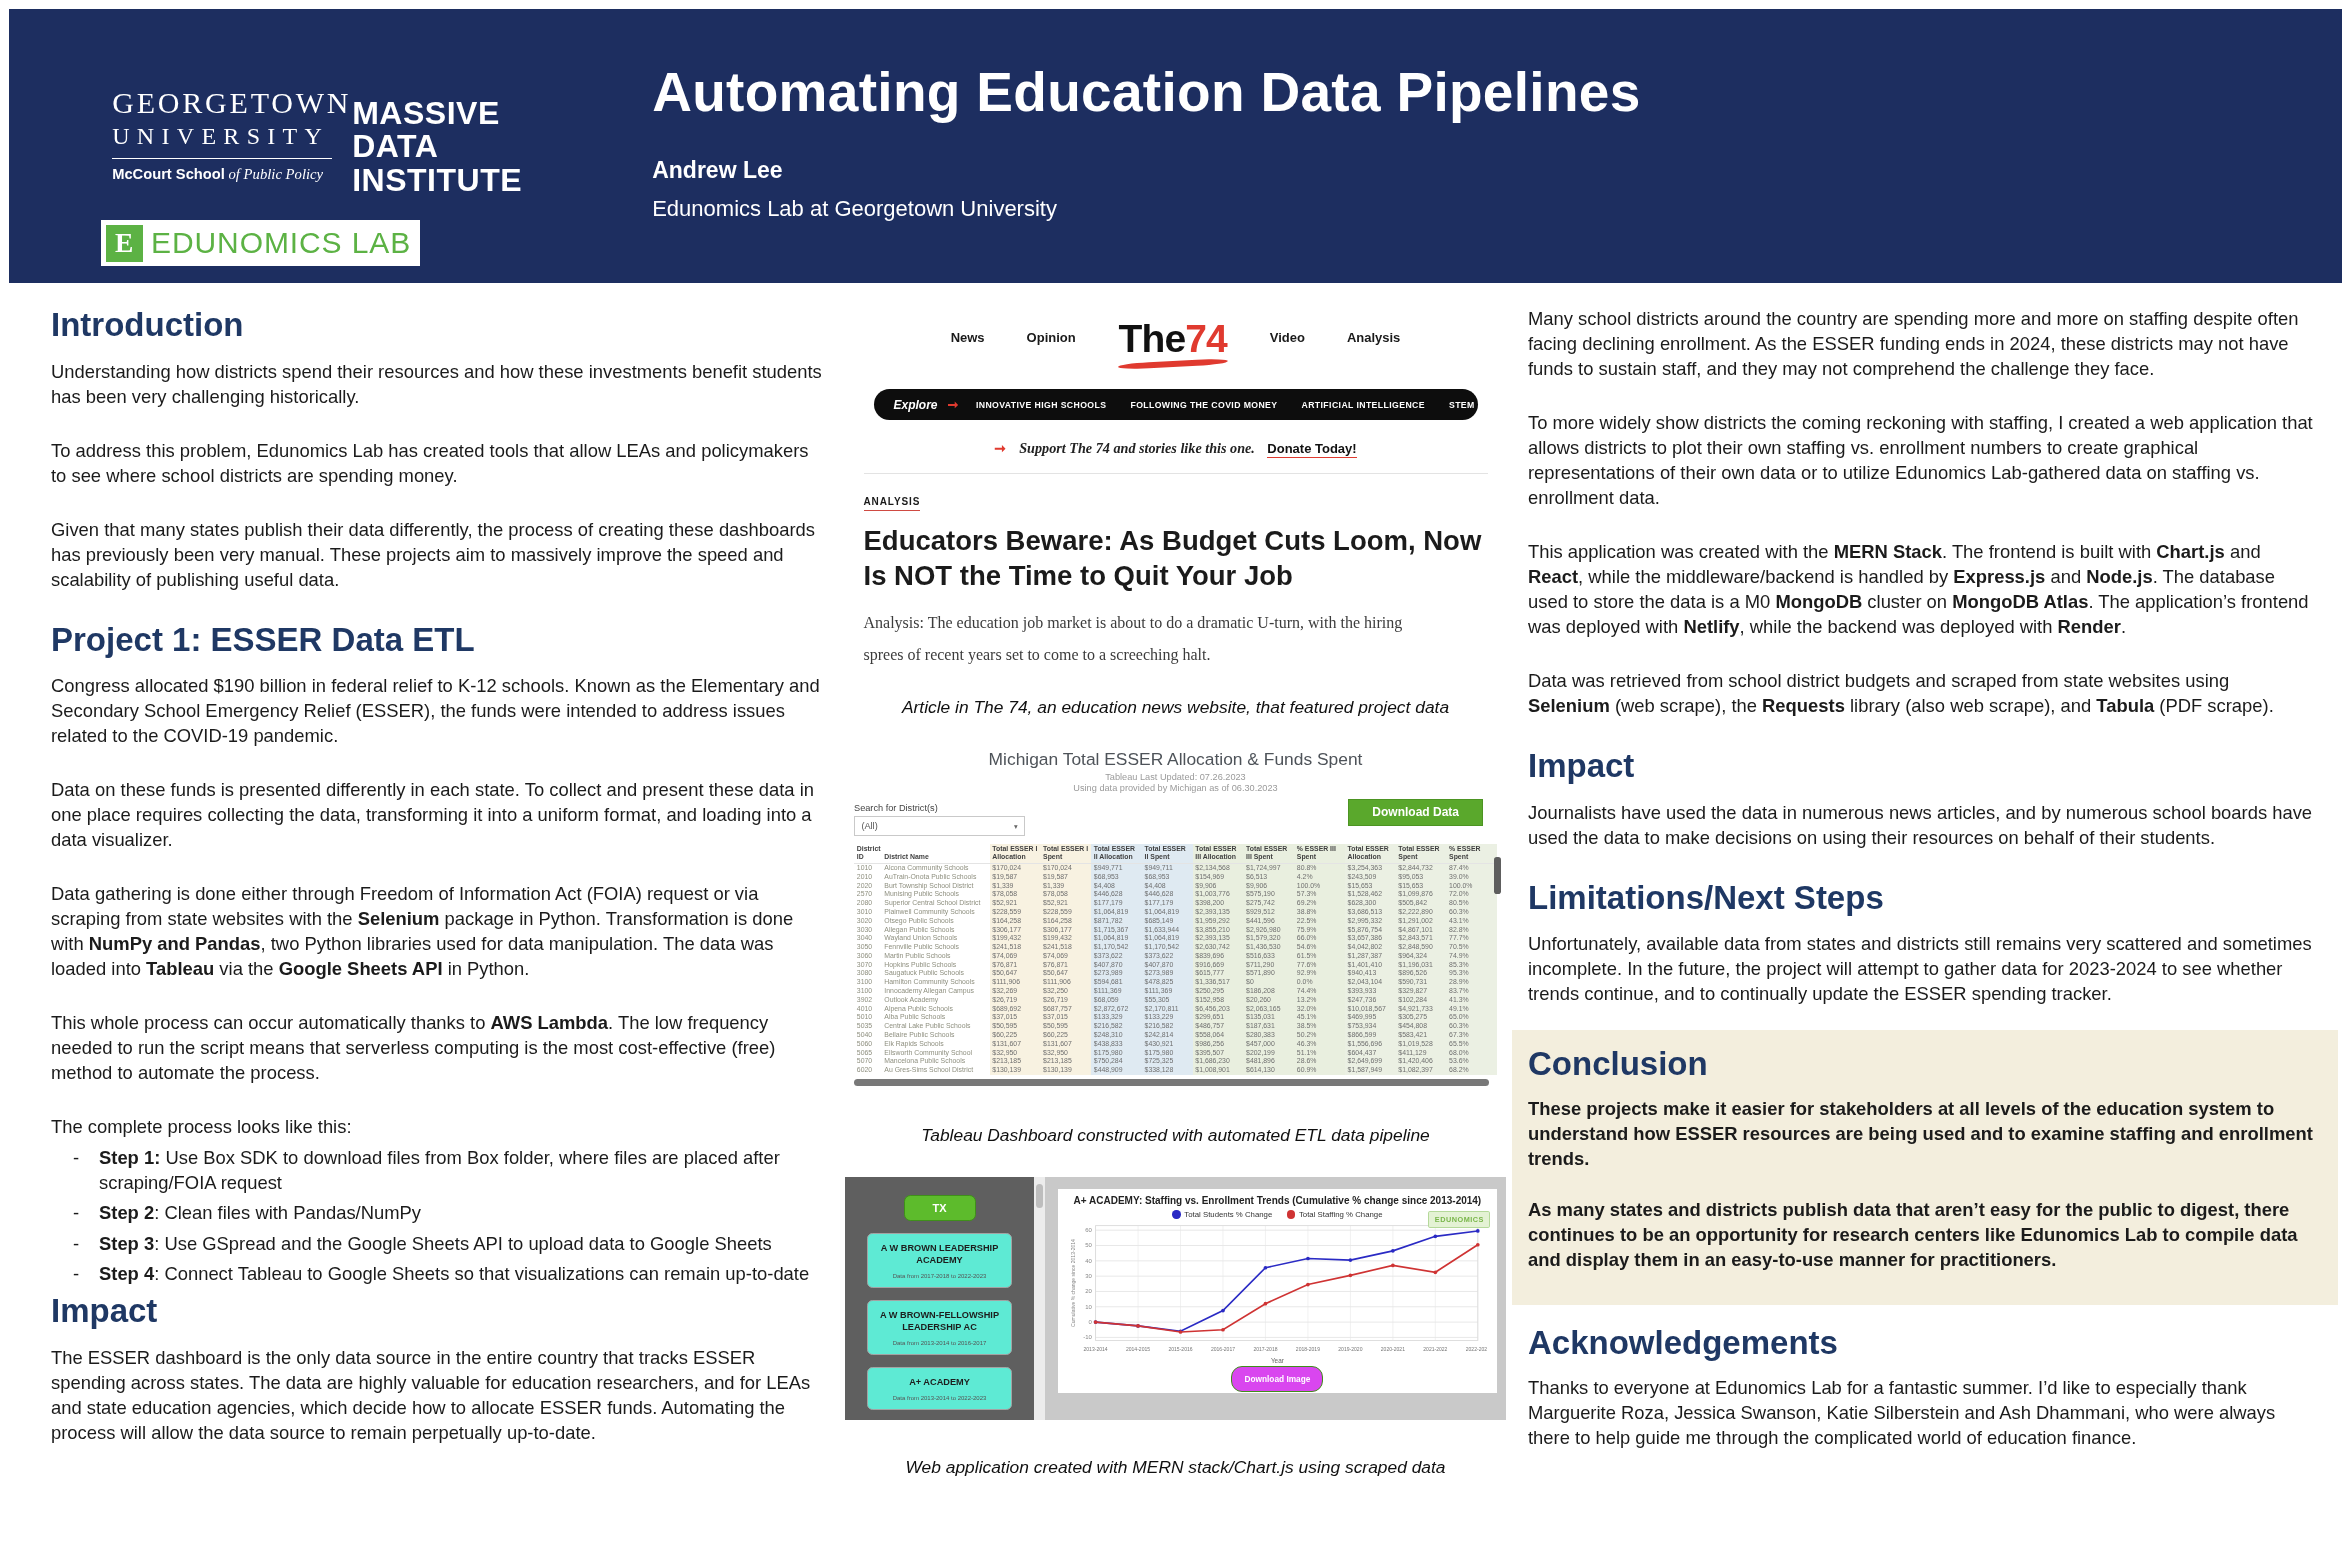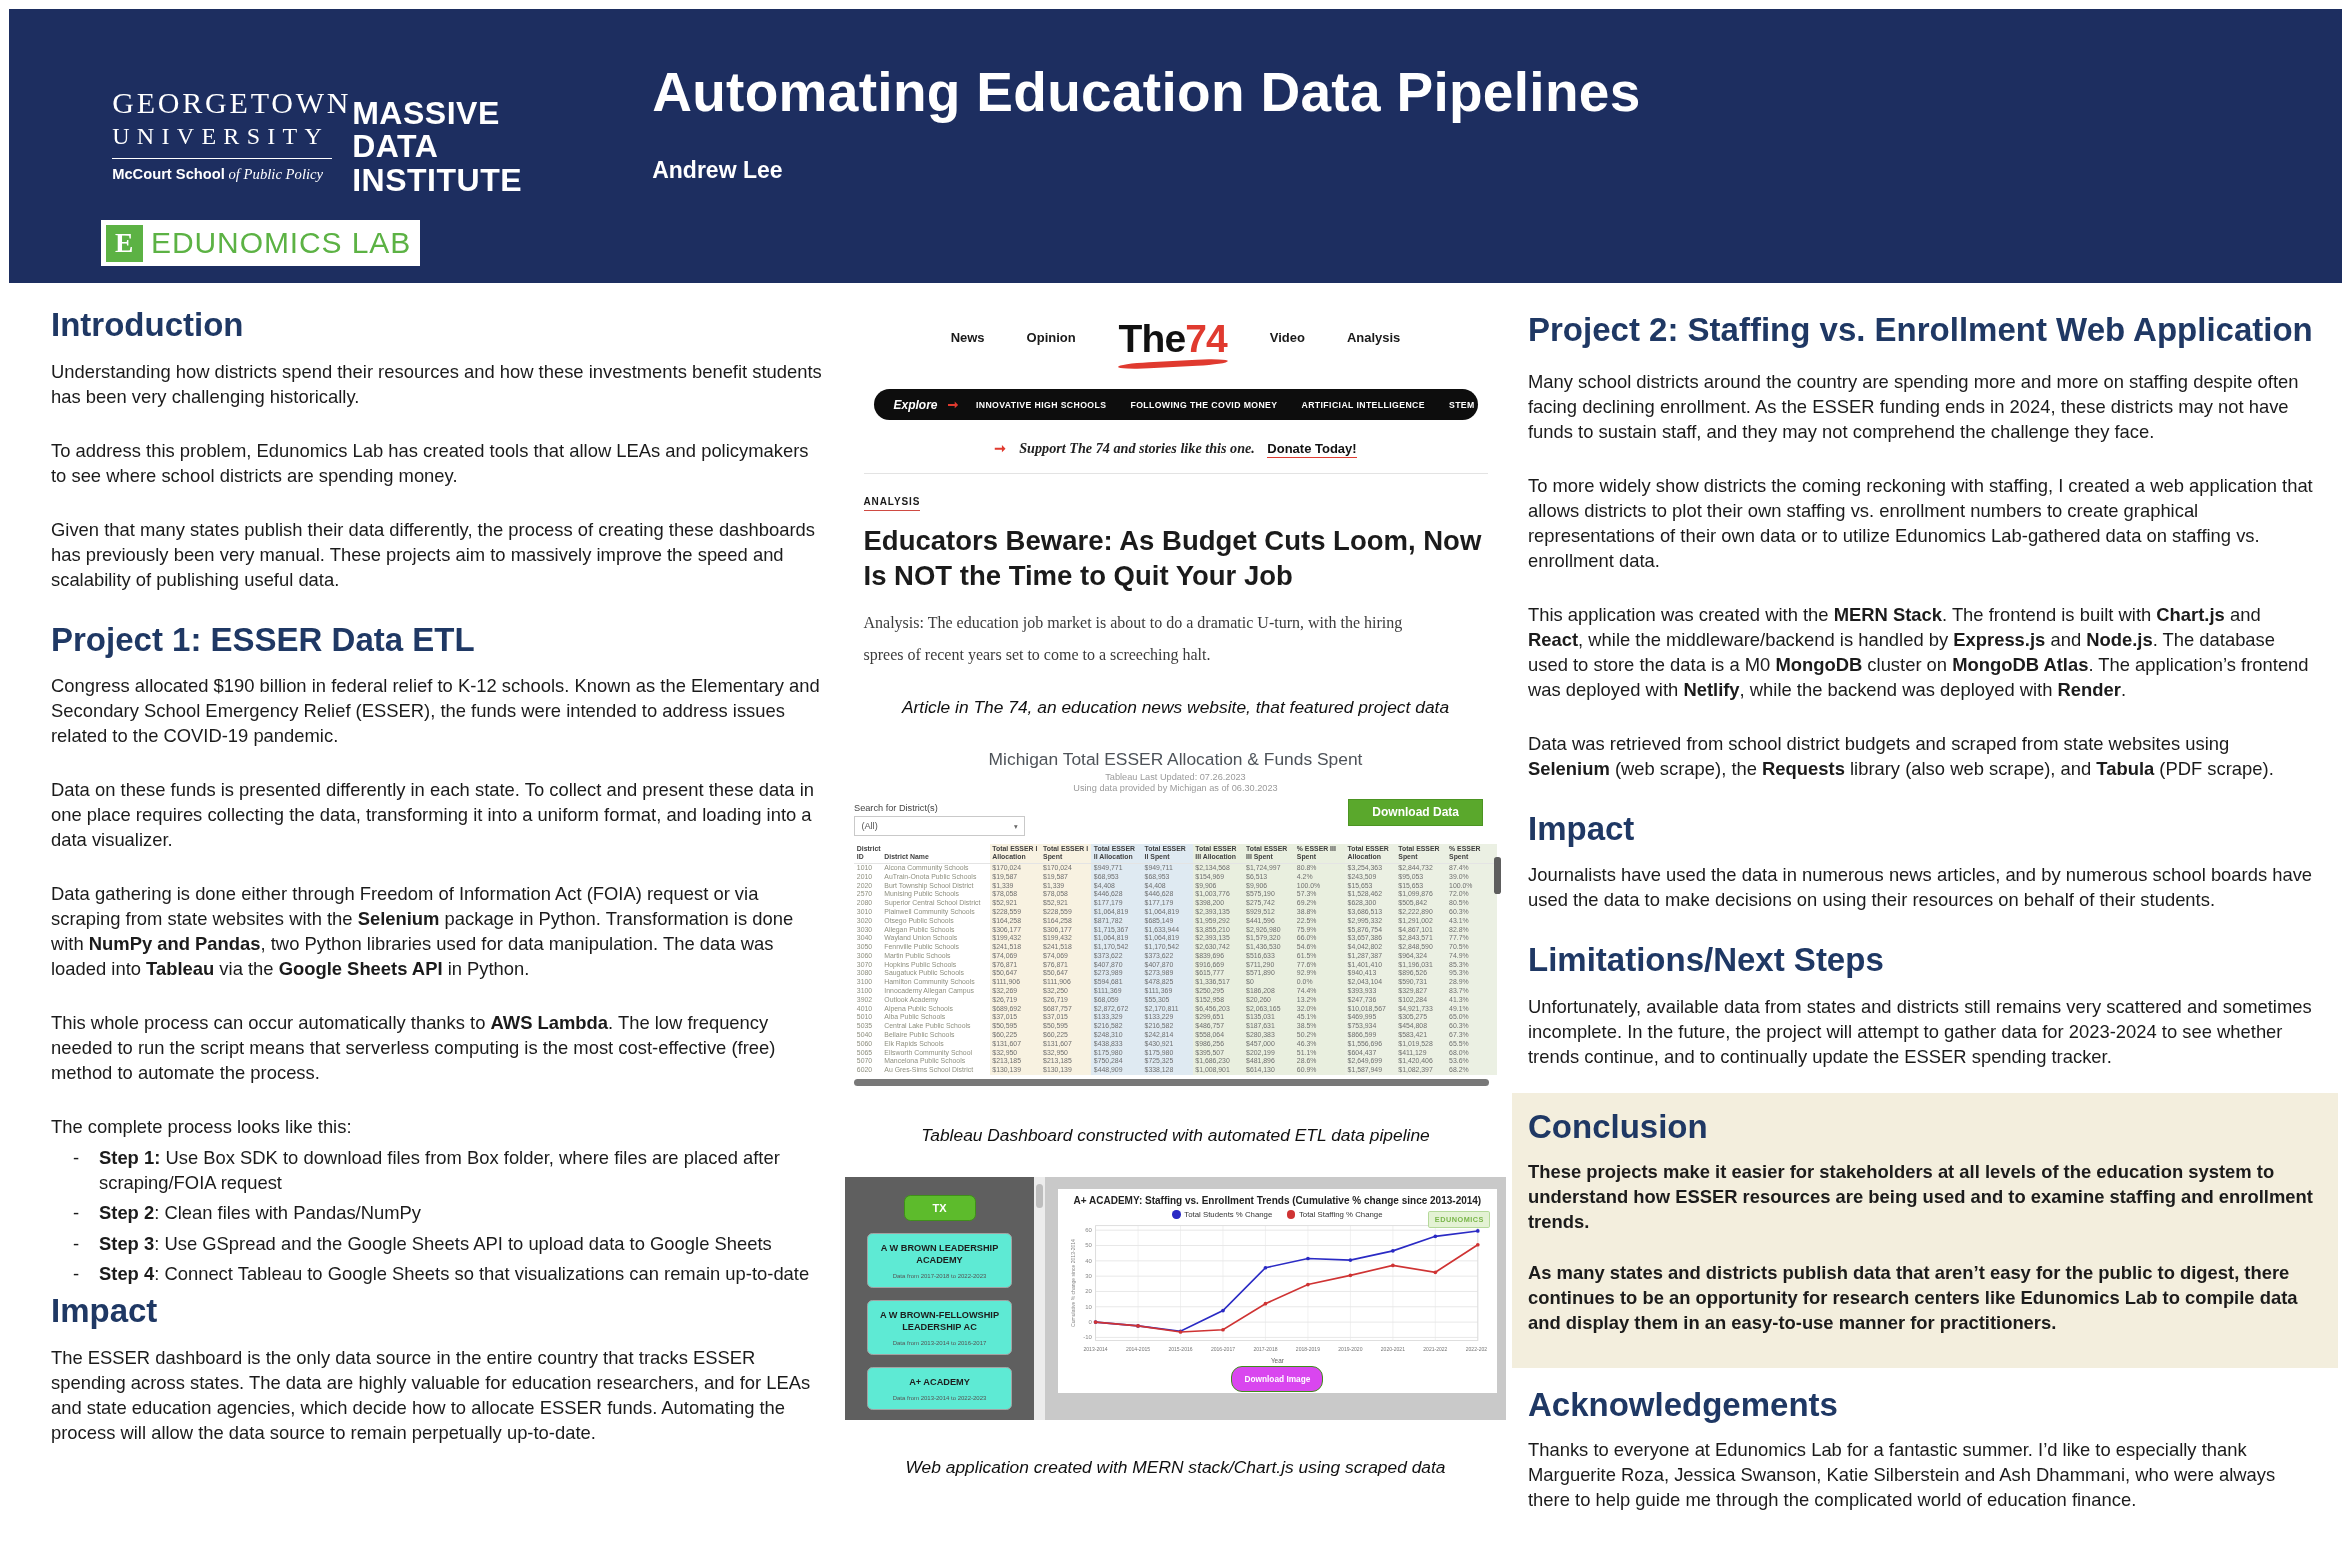--- a/index.html
+++ b/index.html
@@ -133,20 +133,21 @@
       <div>DATA</div>
       <div>INSTITUTE</div>
     </div>
     <div class="el-logo">
       <div class="el-e">E</div>
       <div class="el-text">EDUNOMICS LAB</div>
     </div>
     <div class="title-block">
       <div class="poster-title">Automating Education Data Pipelines</div>
       <div class="poster-author">Andrew Lee</div>
+      <div class="poster-affil">Edunomics Lab at Georgetown University</div>
     </div>
   </div>
 
   <div class="col col-left">
     <h2 class="section">Introduction</h2>
     <p class="body">Understanding how districts spend their resources and how these investments benefit students has been very challenging historically.</p>
     <p class="body">To address this problem, Edunomics Lab has created tools that allow LEAs and policymakers to see where school districts are spending money.</p>
     <p class="body">Given that many states publish their data differently, the process of creating these dashboards has previously been very manual. These projects aim to massively improve the speed and scalability of publishing useful data.</p>
 
     <h2 class="section mt-sm">Project 1: ESSER Data ETL</h2>
@@ -692,21 +693,20 @@
             </svg>
           <div class="wa-year">Year</div>
           <div class="wa-download">Download Image</div>
         </div>
       </div>
     </div>
     <div class="caption cap-webapp">Web application created with MERN stack/Chart.js using scraped data</div>
   </div>
 
   <div class="col col-right">
-    <h2 class="section two-line">Project 2: Staffing vs. Enrollment Web Application</h2>
     <p class="body">Many school districts around the country are spending more and more on staffing despite often facing declining enrollment. As the ESSER funding ends in 2024, these districts may not have funds to sustain staff, and they may not comprehend the challenge they face.</p>
     <p class="body">To more widely show districts the coming reckoning with staffing, I created a web application that allows districts to plot their own staffing vs. enrollment numbers to create graphical representations of their own data or to utilize Edunomics Lab-gathered data on staffing vs. enrollment data.</p>
     <p class="body">This application was created with the <b>MERN Stack</b>. The frontend is built with <b>Chart.js</b> and <b>React</b>, while the middleware/backend is handled by <b>Express.js</b> and <b>Node.js</b>. The database used to store the data is a M0 <b>MongoDB</b> cluster on <b>MongoDB Atlas</b>. The application’s frontend was deployed with <b>Netlify</b>, while the backend was deployed with <b>Render</b>.</p>
     <p class="body">Data was retrieved from school district budgets and scraped from state websites using <b>Selenium</b> (web scrape), the <b>Requests</b> library (also web scrape), and <b>Tabula</b> (PDF scrape).</p>
 
     <h2 class="section">Impact</h2>
     <p class="body">Journalists have used the data in numerous news articles, and by numerous school boards have used the data to make decisions on using their resources on behalf of their students.</p>
 
     <h2 class="section">Limitations/Next Steps</h2>
     <p class="body" style="margin-bottom:16px;">Unfortunately, available data from states and districts still remains very scattered and sometimes incomplete. In the future, the project will attempt to gather data for 2023-2024 to see whether trends continue, and to continually update the ESSER spending tracker.</p>

